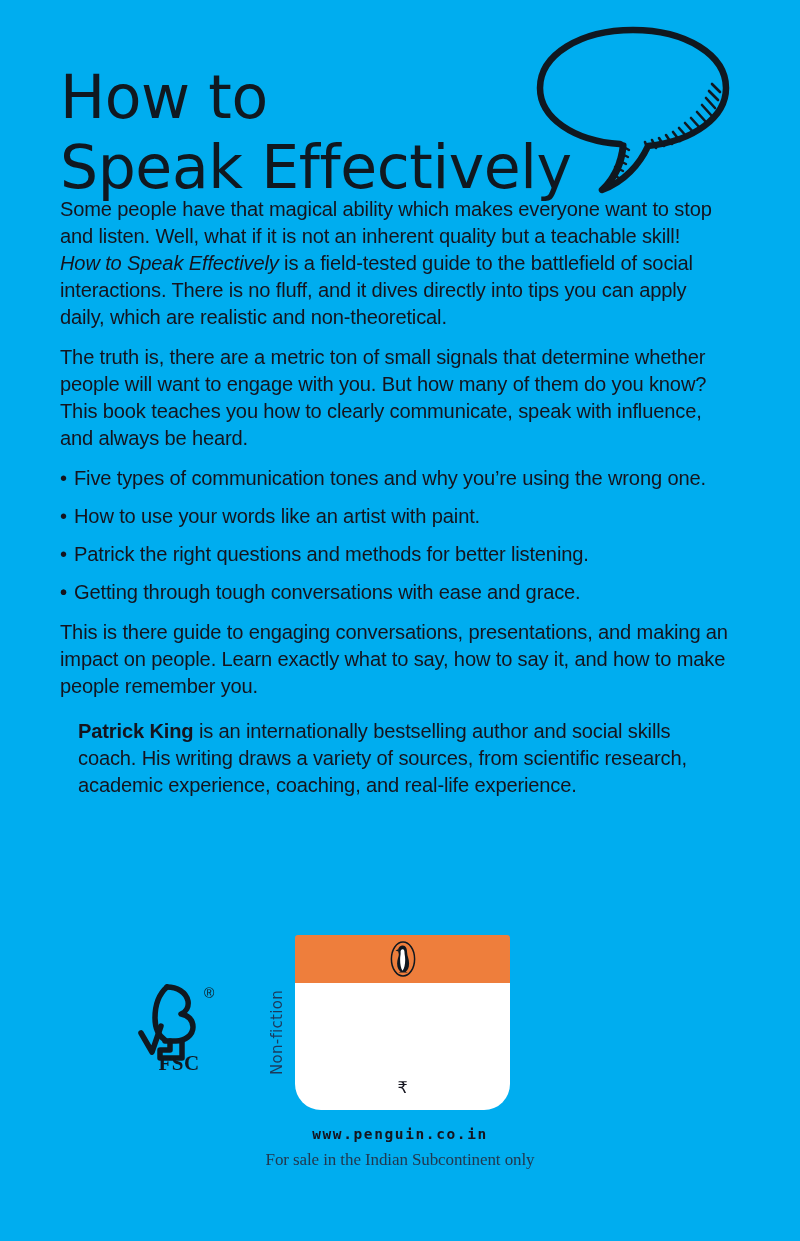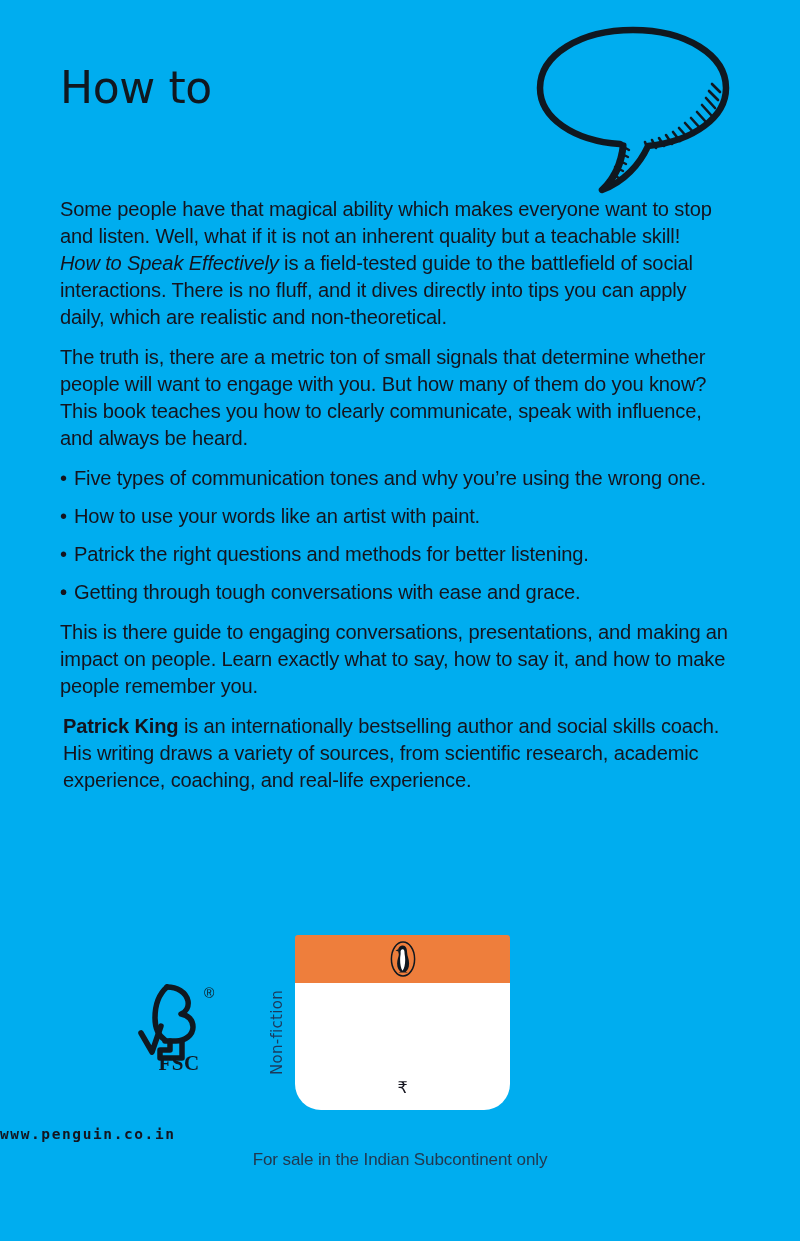--- a/index.html
+++ b/index.html
@@ -35,21 +35,21 @@
   
   .title-block {
     position: absolute;
     left: 60px;
     top: 62px;
     width: 470px;
   }
   .title-line {
     font-family: "DejaVu Sans", sans-serif;
     font-weight: 500;
-    font-size: 44px;
+    font-size: 60px;
     line-height: 1.17;
     letter-spacing: -0.4px;
     color: #101820;
     white-space: nowrap;
   }
 
   
   .body-copy {
     position: absolute;
     left: 60px;
@@ -87,21 +87,21 @@
     top: 0;
   }
 
   .about-head {
     font-weight: bold;
     margin: 19px 0 8px 0;
     font-size: 19.5px;
     letter-spacing: -0.1px;
   }
   .about-body {
-    margin: 3px;
+    margin: 18px;
   }
   .about-body b {
     font-weight: bold;
   }
 
   
   .fsc {
     position: absolute;
     left: 133px;
     top: 978px;
@@ -164,34 +164,34 @@
     transform: rotate(180deg);
     transform-origin: center;
     white-space: nowrap;
   }
 
   .weburl {
     position: absolute;
     left: 0;
     right: 0;
     top: 1126px;
-    text-align: left;
+    text-align: center;
     font-family: "DejaVu Sans Mono", monospace;
     font-weight: bold;
     font-size: 14.5px;
     letter-spacing: 1.6px;
     color: #14141E;
   }
   .forsale {
     position: absolute;
     left: 0;
     right: 0;
     top: 1150px;
     text-align: center;
-    font-family: Liberation Sans, sans-serif;
+    font-family: Liberation Serif, serif;
     font-size: 17px;
     letter-spacing: -0.1px;
     color: #21384F;
   }
 </style>
 </head>
 <body>
 
 <div class="cover">
 
@@ -226,20 +226,21 @@
         <line x1="98" y1="142" x2="90" y2="138"></line>
         <line x1="95" y1="149" x2="87" y2="145"></line>
         <line x1="91" y1="156" x2="84" y2="152"></line>
         <line x1="86" y1="162" x2="80" y2="158"></line>
       </g>
     </svg>
   </div>
 
   <div class="title-block">
     <div class="title-line">How to</div>
+    <div class="title-line">Speak Effectively</div>
   </div>
 
   <div class="body-copy">
 
     <p class="para">
       <span>Some people have that magical ability which makes everyone want to stop and listen. Well, what if it is not an inherent quality but a teachable skill!</span><br>
       <em>How to Speak Effectively</em><span> is a field-tested guide to the battlefield of social interactions. There is no fluff, and it dives directly into tips you can apply daily, which are realistic and non-theoretical.</span>
     </p>
 
     <p class="para">The truth is, there are a metric ton of small signals that determine whether people will want to engage with you. But how many of them do you know? This book teaches you how to clearly communicate, speak with influence, and always be heard.</p>

